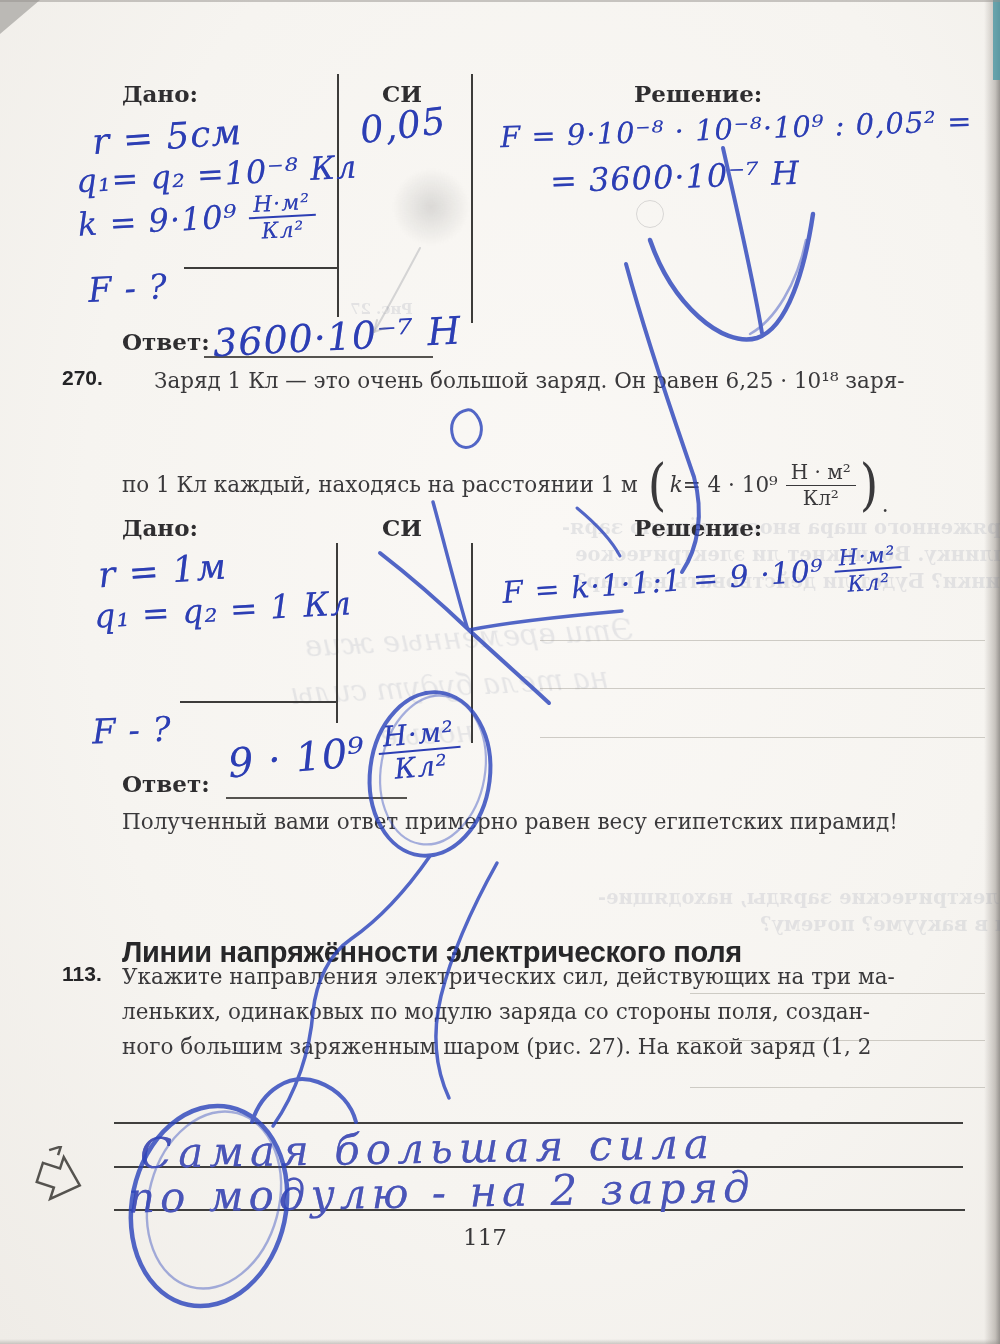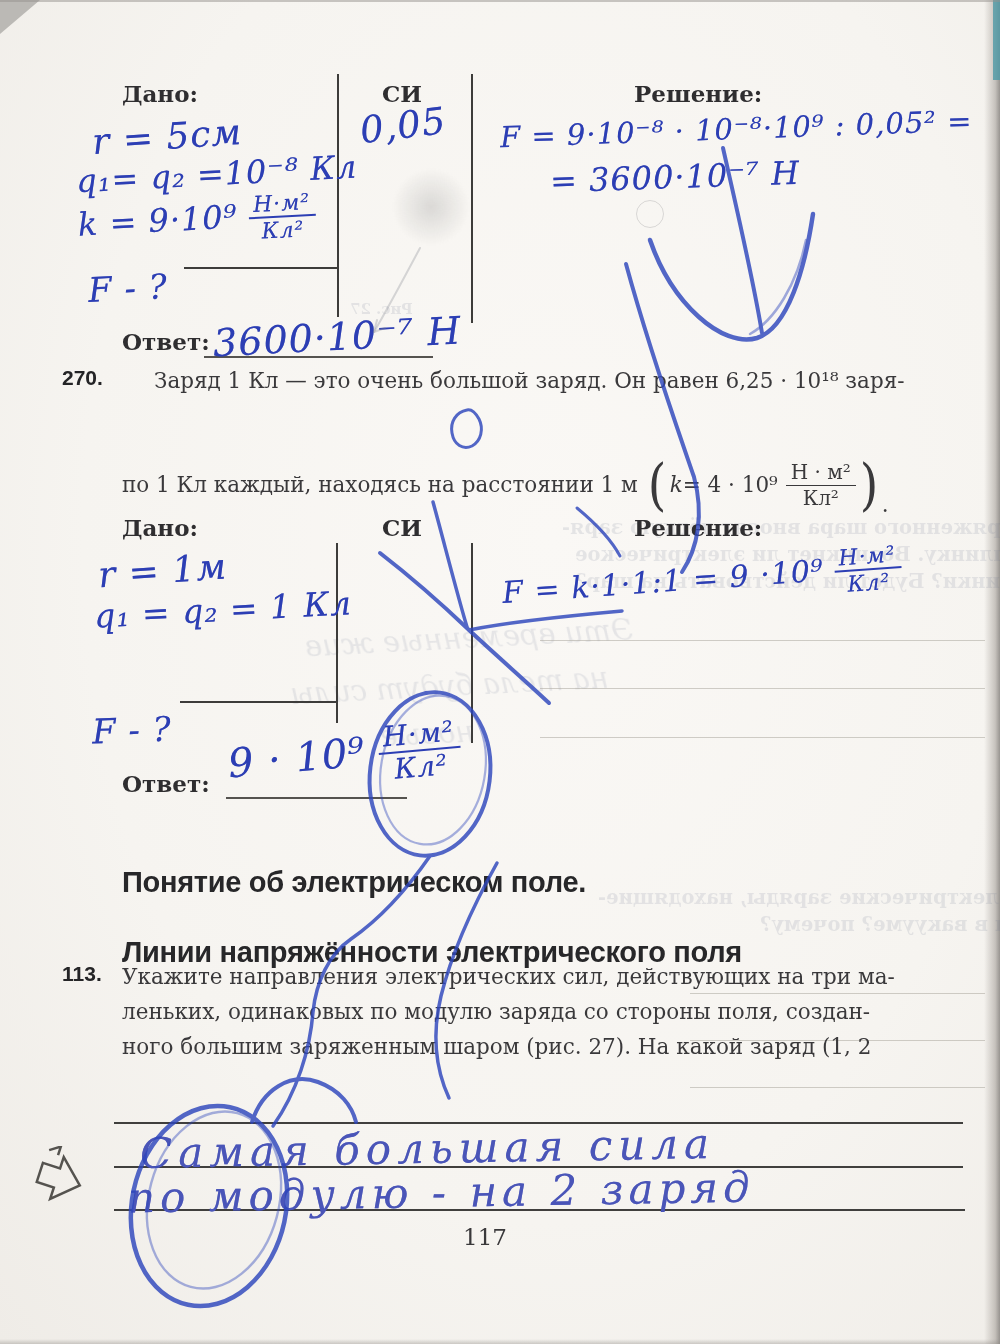--- a/index.html
+++ b/index.html
@@ -136,22 +136,22 @@
   <span class="abs bold-label" style="left:122px;top:770px;">Ответ:</span>
   <div class="ans-underline" style="left:226px;top:797px;width:181px;"></div>
   <span class="abs hw" style="left:228px;top:726px;font-size:40px;transform:rotate(-5deg);">
     <span>9 · 10⁹</span>
     <span class="frac" style="font-size:28px;">
       <span class="num">Н·м²</span>
       <span class="den">Кл²</span>
     </span>
   </span>
 
+  <div class="abs print" style="left:122px;top:807px;">Полученный вами ответ примерно равен весу египетских пирамид!</div>
 
-  <div class="abs heading" style="left:122px;top:866px;">Понятие об электрическом поле.</div>
   <div class="abs heading" style="left:122px;top:936px;">Линии напряжённости электрического поля</div>
 
   <span class="abs prob-num" style="left:62px;top:962px;">113.</span>
   <div class="abs print" style="left:122px;top:962px;">Укажите направления электрических сил, действующих на три ма-</div>
   <div class="abs print" style="left:122px;top:997px;">леньких, одинаковых по модулю заряда со стороны поля, создан-</div>
   <div class="abs print" style="left:122px;top:1032px;">ного большим заряженным шаром (рис. 27). На какой заряд (1, 2</div>
 
   <div class="rule-line" style="left:114px;top:1122px;width:849px;"></div>
   <div class="rule-line" style="left:114px;top:1166px;width:849px;"></div>
   <div class="rule-line" style="left:114px;top:1209px;width:851px;"></div>

